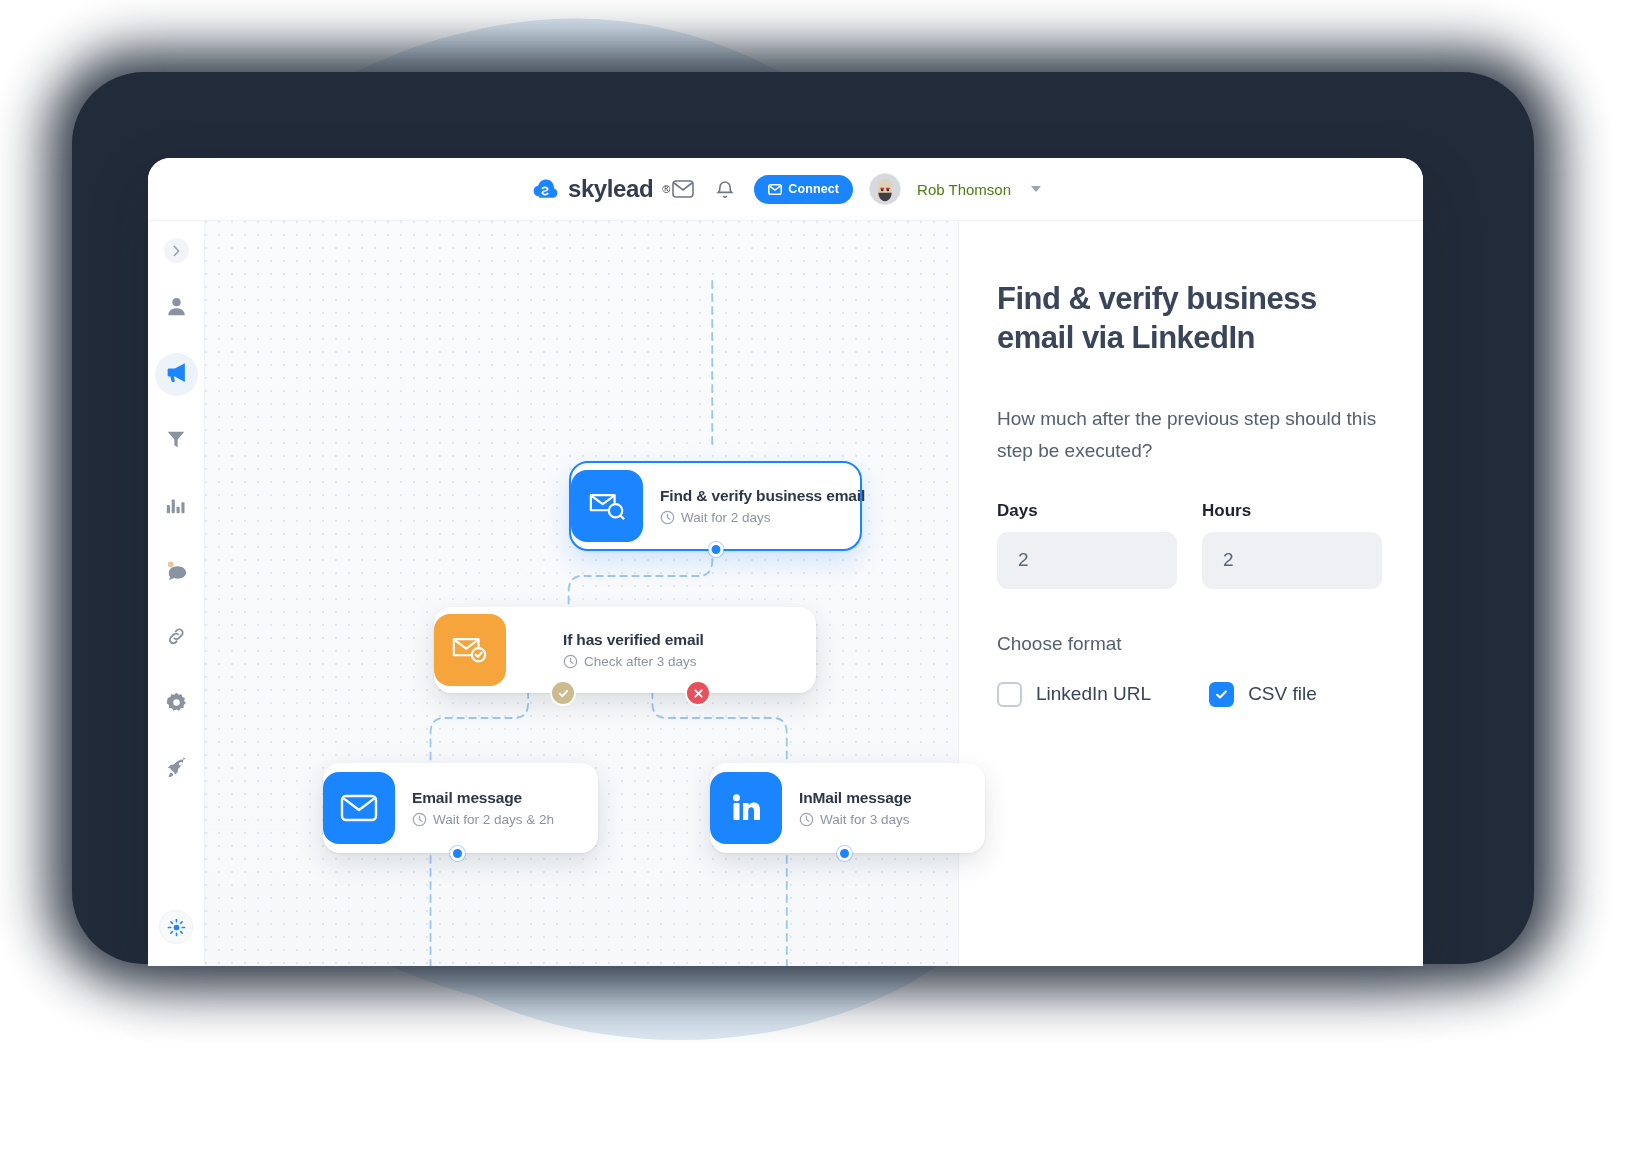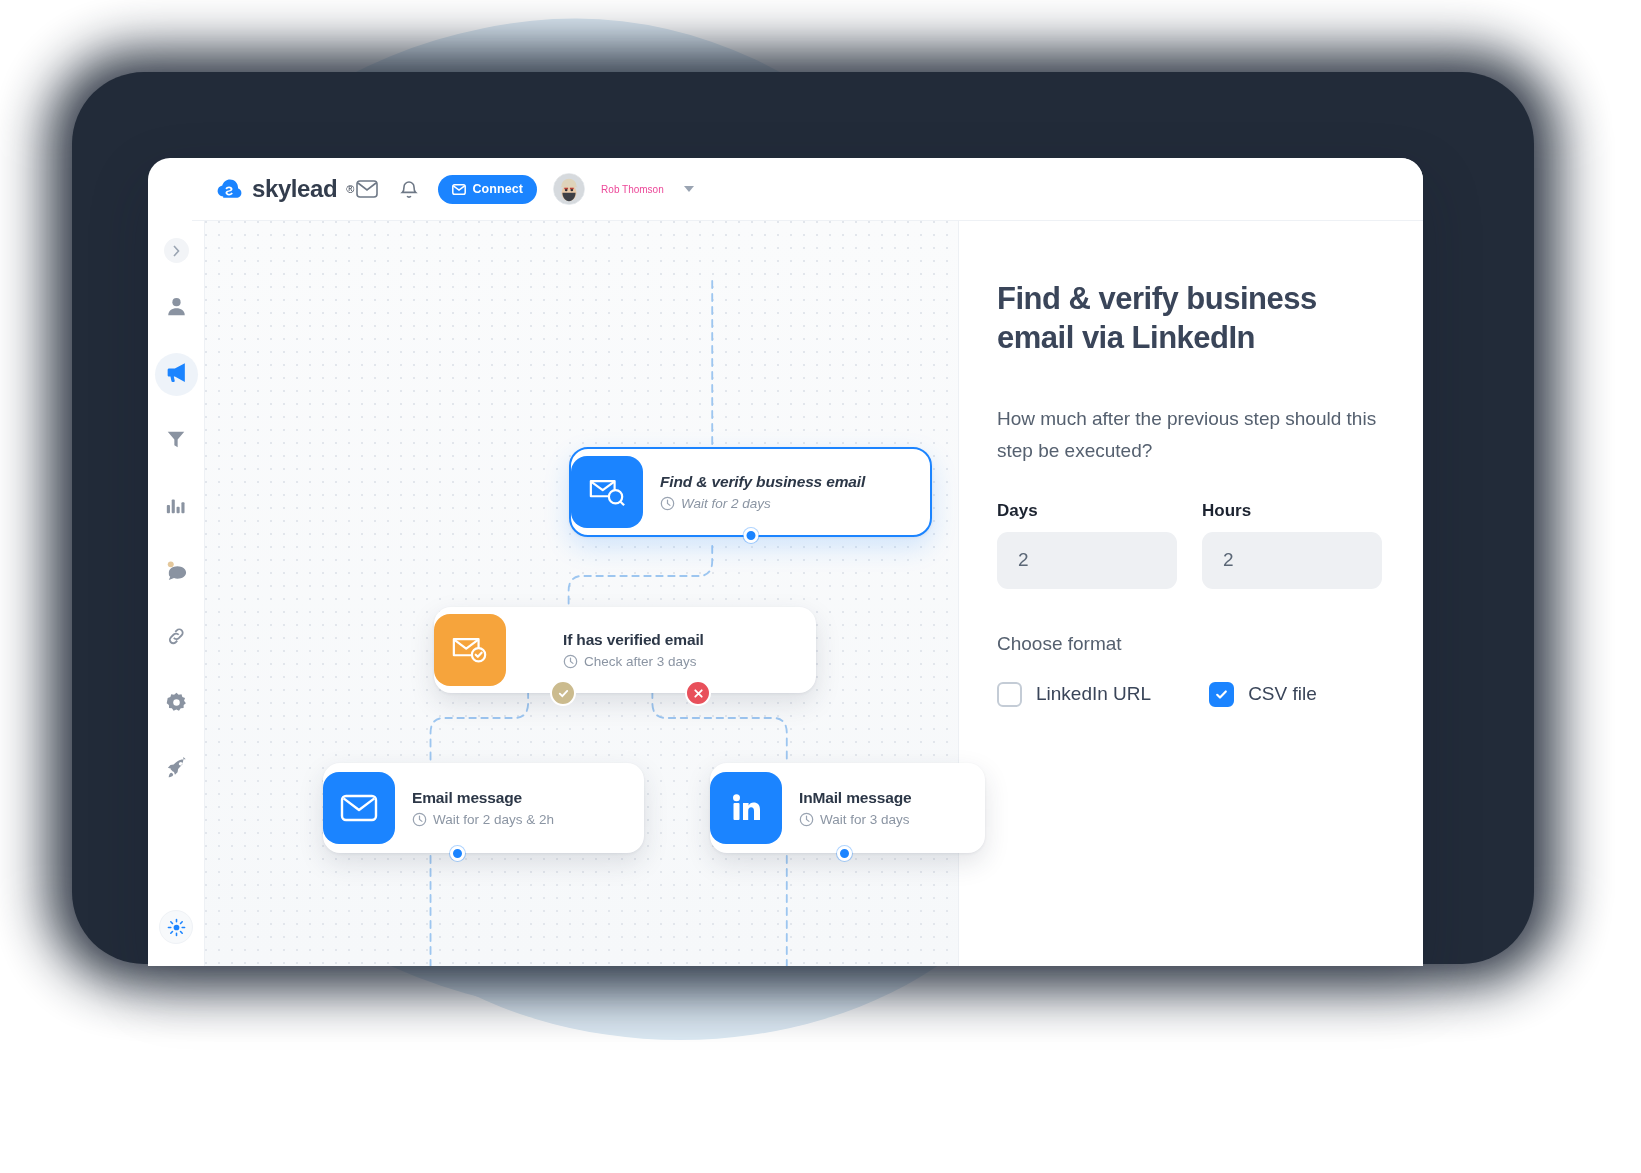--- a/index.html
+++ b/index.html
@@ -42,24 +42,23 @@
     background:#ffffff;
     border-top-left-radius:22px; border-top-right-radius:22px;
     overflow:hidden;
     box-shadow: 0 24px 60px rgba(20,28,45,.22);
     display:flex; flex-direction:column;
   }
 
   
   .header {
     height:63px; flex:0 0 63px; background:#fff;
-    display:flex; align-items:center; justify-content:flex-start;
+    display:flex; align-items:center; justify-content:center;
     padding:0 22px 0 24px;
     border-bottom:1px solid #eef1f5;
-    margin-left:44px;
   }
   .brand { display:flex; align-items:center; gap:9px; }
   .brand-mark { width:27px; height:27px; position:relative; }
   .brand-name {
     font-size:24px; font-weight:700; color:#333d4d; letter-spacing:-.4px;
   }
   .brand-reg { font-size:11px; color:#333d4d; vertical-align:super; }
   .hdr-right { display:flex; align-items:center; gap:16px; }
   .icon-btn { width:26px; height:26px; display:flex; align-items:center; justify-content:center; cursor:pointer; }
   .connect-btn {
@@ -67,21 +66,21 @@
     color:#ffffff; font-size:12.5px; font-weight:700; letter-spacing:.1px;
     display:flex; align-items:center; gap:6px; border:none; cursor:pointer;
     font-family:"Liberation Sans", sans-serif;
   }
   .avatar {
     width:32px; height:32px; border-radius:50%;
     background: radial-gradient(circle at 50% 36%, #e9dfce 0 26%, #d8d2cb 26% 52%, #cfd3d7 52% 100%);
     display:flex; align-items:center; justify-content:center; overflow:hidden;
     border:1px solid #e4e8ec;
   }
-  .user-name { font-size:10px; color:#ec4899; }
+  .user-name { font-size:15px; color:#4d7c0f; }
   .caret { width:0;height:0;border-left:5px solid transparent;border-right:5px solid transparent;border-top:6px solid #9aa4b2; margin-left:4px; cursor:pointer;}
 
   
   .body { flex:1; display:flex; min-height:0; }
 
   .sidebar {
     width:57px; flex:0 0 57px; background:#ffffff;
     display:flex; flex-direction:column; align-items:center;
     padding-top:17px; position:relative;
     border-right:1px solid #eef1f5;
@@ -331,21 +330,21 @@
           <g stroke="#9dc6f0" stroke-width="2" fill="none" stroke-dasharray="7 6" stroke-linecap="round">
             <path d="M551 60 L551 225"></path>
             <path d="M551 325 L551 340 Q551 355 536 355 L410 355 Q395 355 395 370 L395 385"></path>
             <path d="M351 470 L351 482 Q351 497 336 497 L260 497 Q245 497 245 512 L245 540"></path>
             <path d="M486 470 L486 482 Q486 497 501 497 L617 497 Q632 497 632 512 L632 540"></path>
             <path d="M245 635 L245 745"></path>
             <path d="M632 635 L632 745"></path>
           </g>
         </svg>
 
-        <div class="node selected" style="left:364px; top:226px; width:363px; height:90px;font-style:italic;">
+        <div class="node selected" style="left:364px; top:240px; width:293px; height:90px;">
           <div class="node-icon blue">
             <svg width="38" height="34" viewBox="0 0 40 34" fill="none" stroke="#fff" stroke-width="2.3" stroke-linejoin="round">
               <path d="M3 5.5h25v16H3z" stroke-linecap="round"></path>
               <path d="M3.6 6.3L15.5 15 27.4 6.3"></path>
               <circle cx="29" cy="22" r="7" fill="#1b84ff"></circle>
               <path d="M34.2 27.2L38 31"></path>
             </svg>
           </div>
           <div class="node-text">
             <div class="node-title">Find &amp; verify business email</div>
@@ -384,21 +383,21 @@
                 <path d="M3 7.2l2.7 2.7L11 4.2"></path>
               </svg>
           </span>
           <span class="badge no" style="left:251px; bottom:-13px;">
             <svg width="11" height="11" viewBox="0 0 12 12" fill="none" stroke="#fff" stroke-width="2" stroke-linecap="round">
                 <path d="M2.5 2.5l7 7M9.5 2.5l-7 7"></path>
               </svg>
           </span>
         </div>
 
-        <div class="node" style="left:118px; top:542px; width:321px; height:90px;">
+        <div class="node" style="left:118px; top:542px; width:275px; height:90px;">
           <div class="node-icon blue">
             <svg width="38" height="30" viewBox="0 0 38 30" fill="none" stroke="#fff" stroke-width="2.4" stroke-linejoin="round">
               <rect x="2" y="3" width="34" height="24" rx="4"></rect>
               <path d="M3.6 5.4L19 17 34.4 5.4"></path>
             </svg>
           </div>
           <div class="node-text">
             <div class="node-title">Email message</div>
             <div class="node-sub">
               <svg width="15" height="15" viewBox="0 0 16 16" fill="none" stroke="#9aa4b2" stroke-width="1.3">

